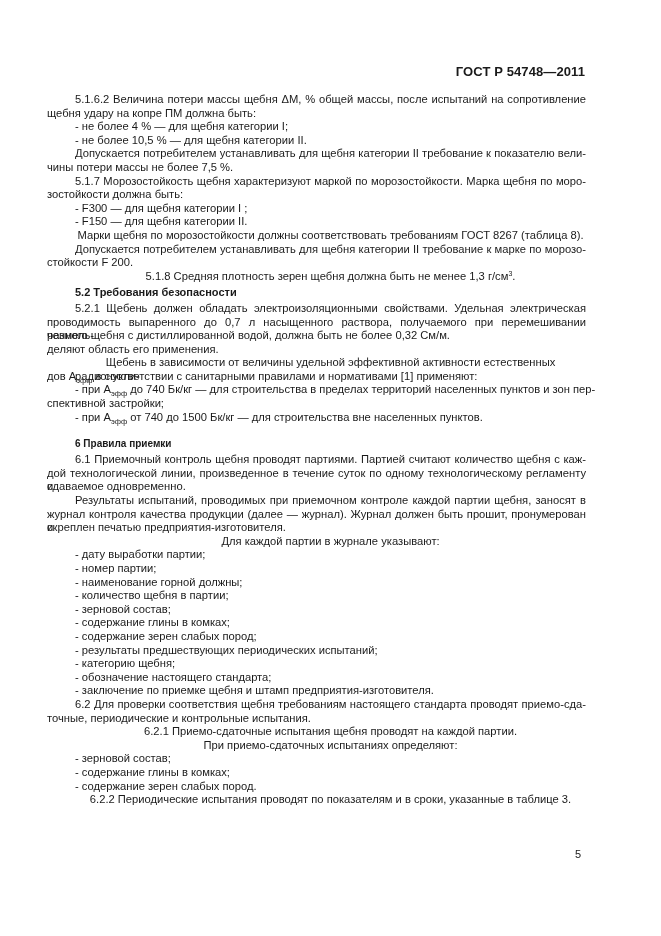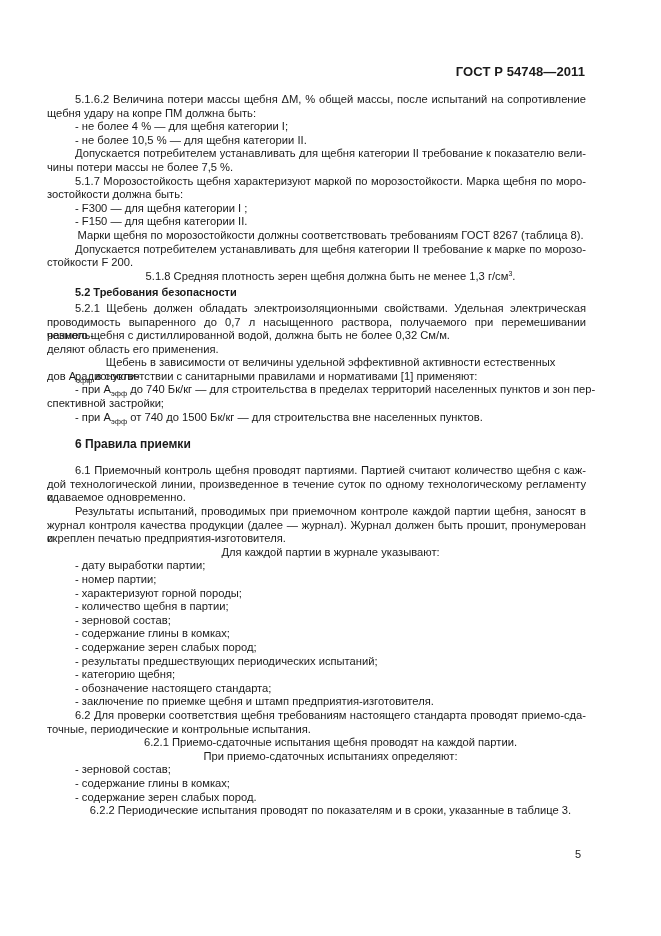--- a/index.html
+++ b/index.html
@@ -6,21 +6,21 @@
   body { width: 661px; height: 936px; position: relative; overflow: hidden;
          font-family: "Liberation Sans", sans-serif; color: #1a1a1a; }
   .page { position: absolute; left: 0; top: 0; width: 661px; height: 936px; }
   .hdr { position: absolute; top: 64px; right: 76px; font-weight: bold; font-size: 13px; letter-spacing: 0.1px; }
   .content { position: absolute; left: 47px; top: 93px; width: 539px; font-size: 11.2px; line-height: 13.6px; }
   .ln { display: block; white-space: nowrap; height: 13.6px; }
   .j { text-align: justify; text-align-last: justify; white-space: normal; }
   .ind { padding-left: 28px; text-align: center; }
   .li { padding-left: 28px; }
   .h2 { font-weight: bold; font-size: 11px; padding-left: 28px; margin-top: 3px; margin-bottom: 2px; }
-  .h1 { font-weight: bold; font-size: 12px; padding-left: 28px; height: auto; line-height: 18px; margin-top: 11px; margin-bottom: 11px; }
+  .h1 { font-weight: bold; font-size: 10px; padding-left: 28px; height: auto; line-height: 18px; margin-top: 11px; }
   sub { font-size: 7.5px; vertical-align: -3px; line-height: 0; }
   sup { font-size: 7px; vertical-align: 4px; line-height: 0; }
   .pnum { position: absolute; left: 575px; top: 848px; font-size: 11px; }
 </style>
 </head>
 <body>
 
 <div class="page">
 
   <div class="hdr">ГОСТ Р 54748—2011</div>
@@ -59,21 +59,21 @@
     <span class="ln j ind">6.1  Приемочный контроль щебня проводят партиями. Партией считают количество щебня с каж-</span>
     <span class="ln j">дой технологической линии, произведенное в течение суток по одному технологическому регламенту и</span>
     <span class="ln">сдаваемое одновременно.</span>
     <span class="ln j ind">Результаты испытаний, проводимых при приемочном контроле каждой партии щебня, заносят в</span>
     <span class="ln j">журнал контроля качества продукции (далее — журнал). Журнал должен быть прошит, пронумерован и</span>
     <span class="ln">скреплен печатью предприятия-изготовителя.</span>
     <span class="ln ind">Для каждой партии в журнале указывают:</span>
 
     <span class="ln li">-  дату выработки партии;</span>
     <span class="ln li">-  номер партии;</span>
-    <span class="ln li">-  характеризуют горной породы;</span>
+    <span class="ln li">-  наименование горной должны;</span>
     <span class="ln li">-  количество щебня в партии;</span>
     <span class="ln li">-  зерновой состав;</span>
     <span class="ln li">-  содержание глины в комках;</span>
     <span class="ln li">-  содержание зерен слабых пород;</span>
     <span class="ln li">-  результаты предшествующих периодических испытаний;</span>
     <span class="ln li">-  категорию щебня;</span>
     <span class="ln li">-  обозначение настоящего стандарта;</span>
     <span class="ln li">-  заключение по приемке щебня и штамп предприятия-изготовителя.</span>
 
     <span class="ln j ind">6.2  Для проверки соответствия щебня требованиям настоящего стандарта проводят приемо-сда-</span>

